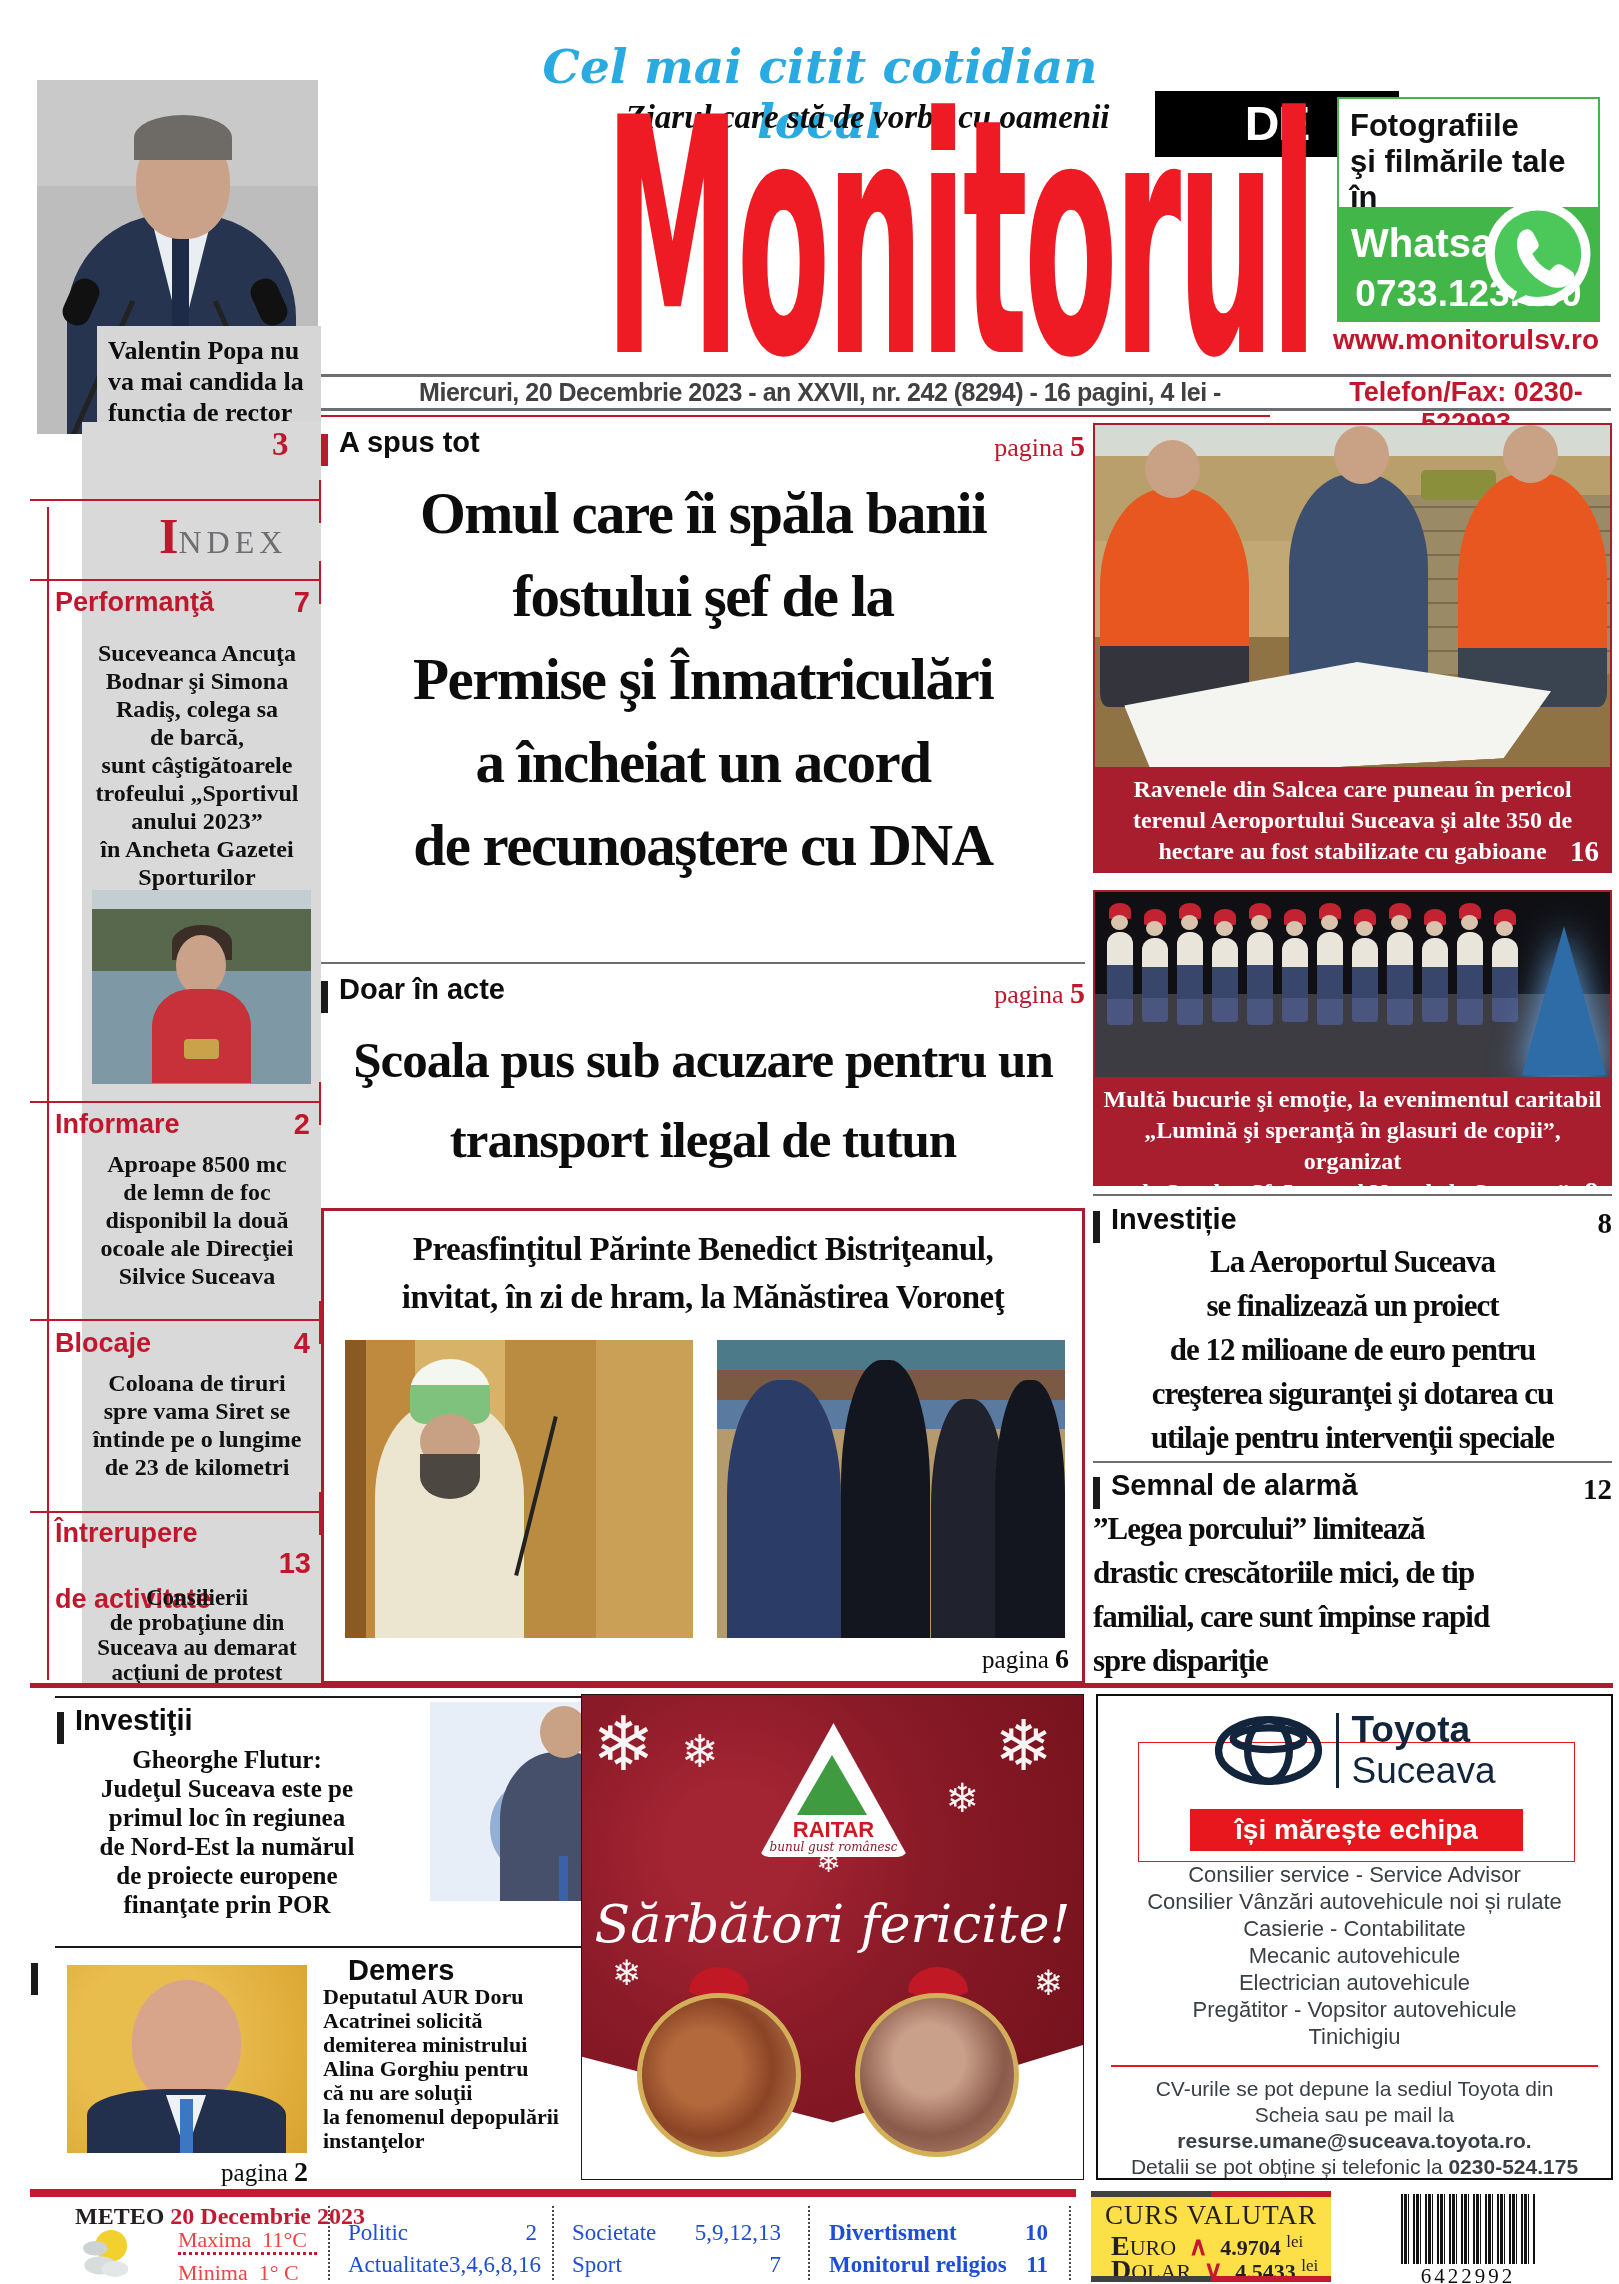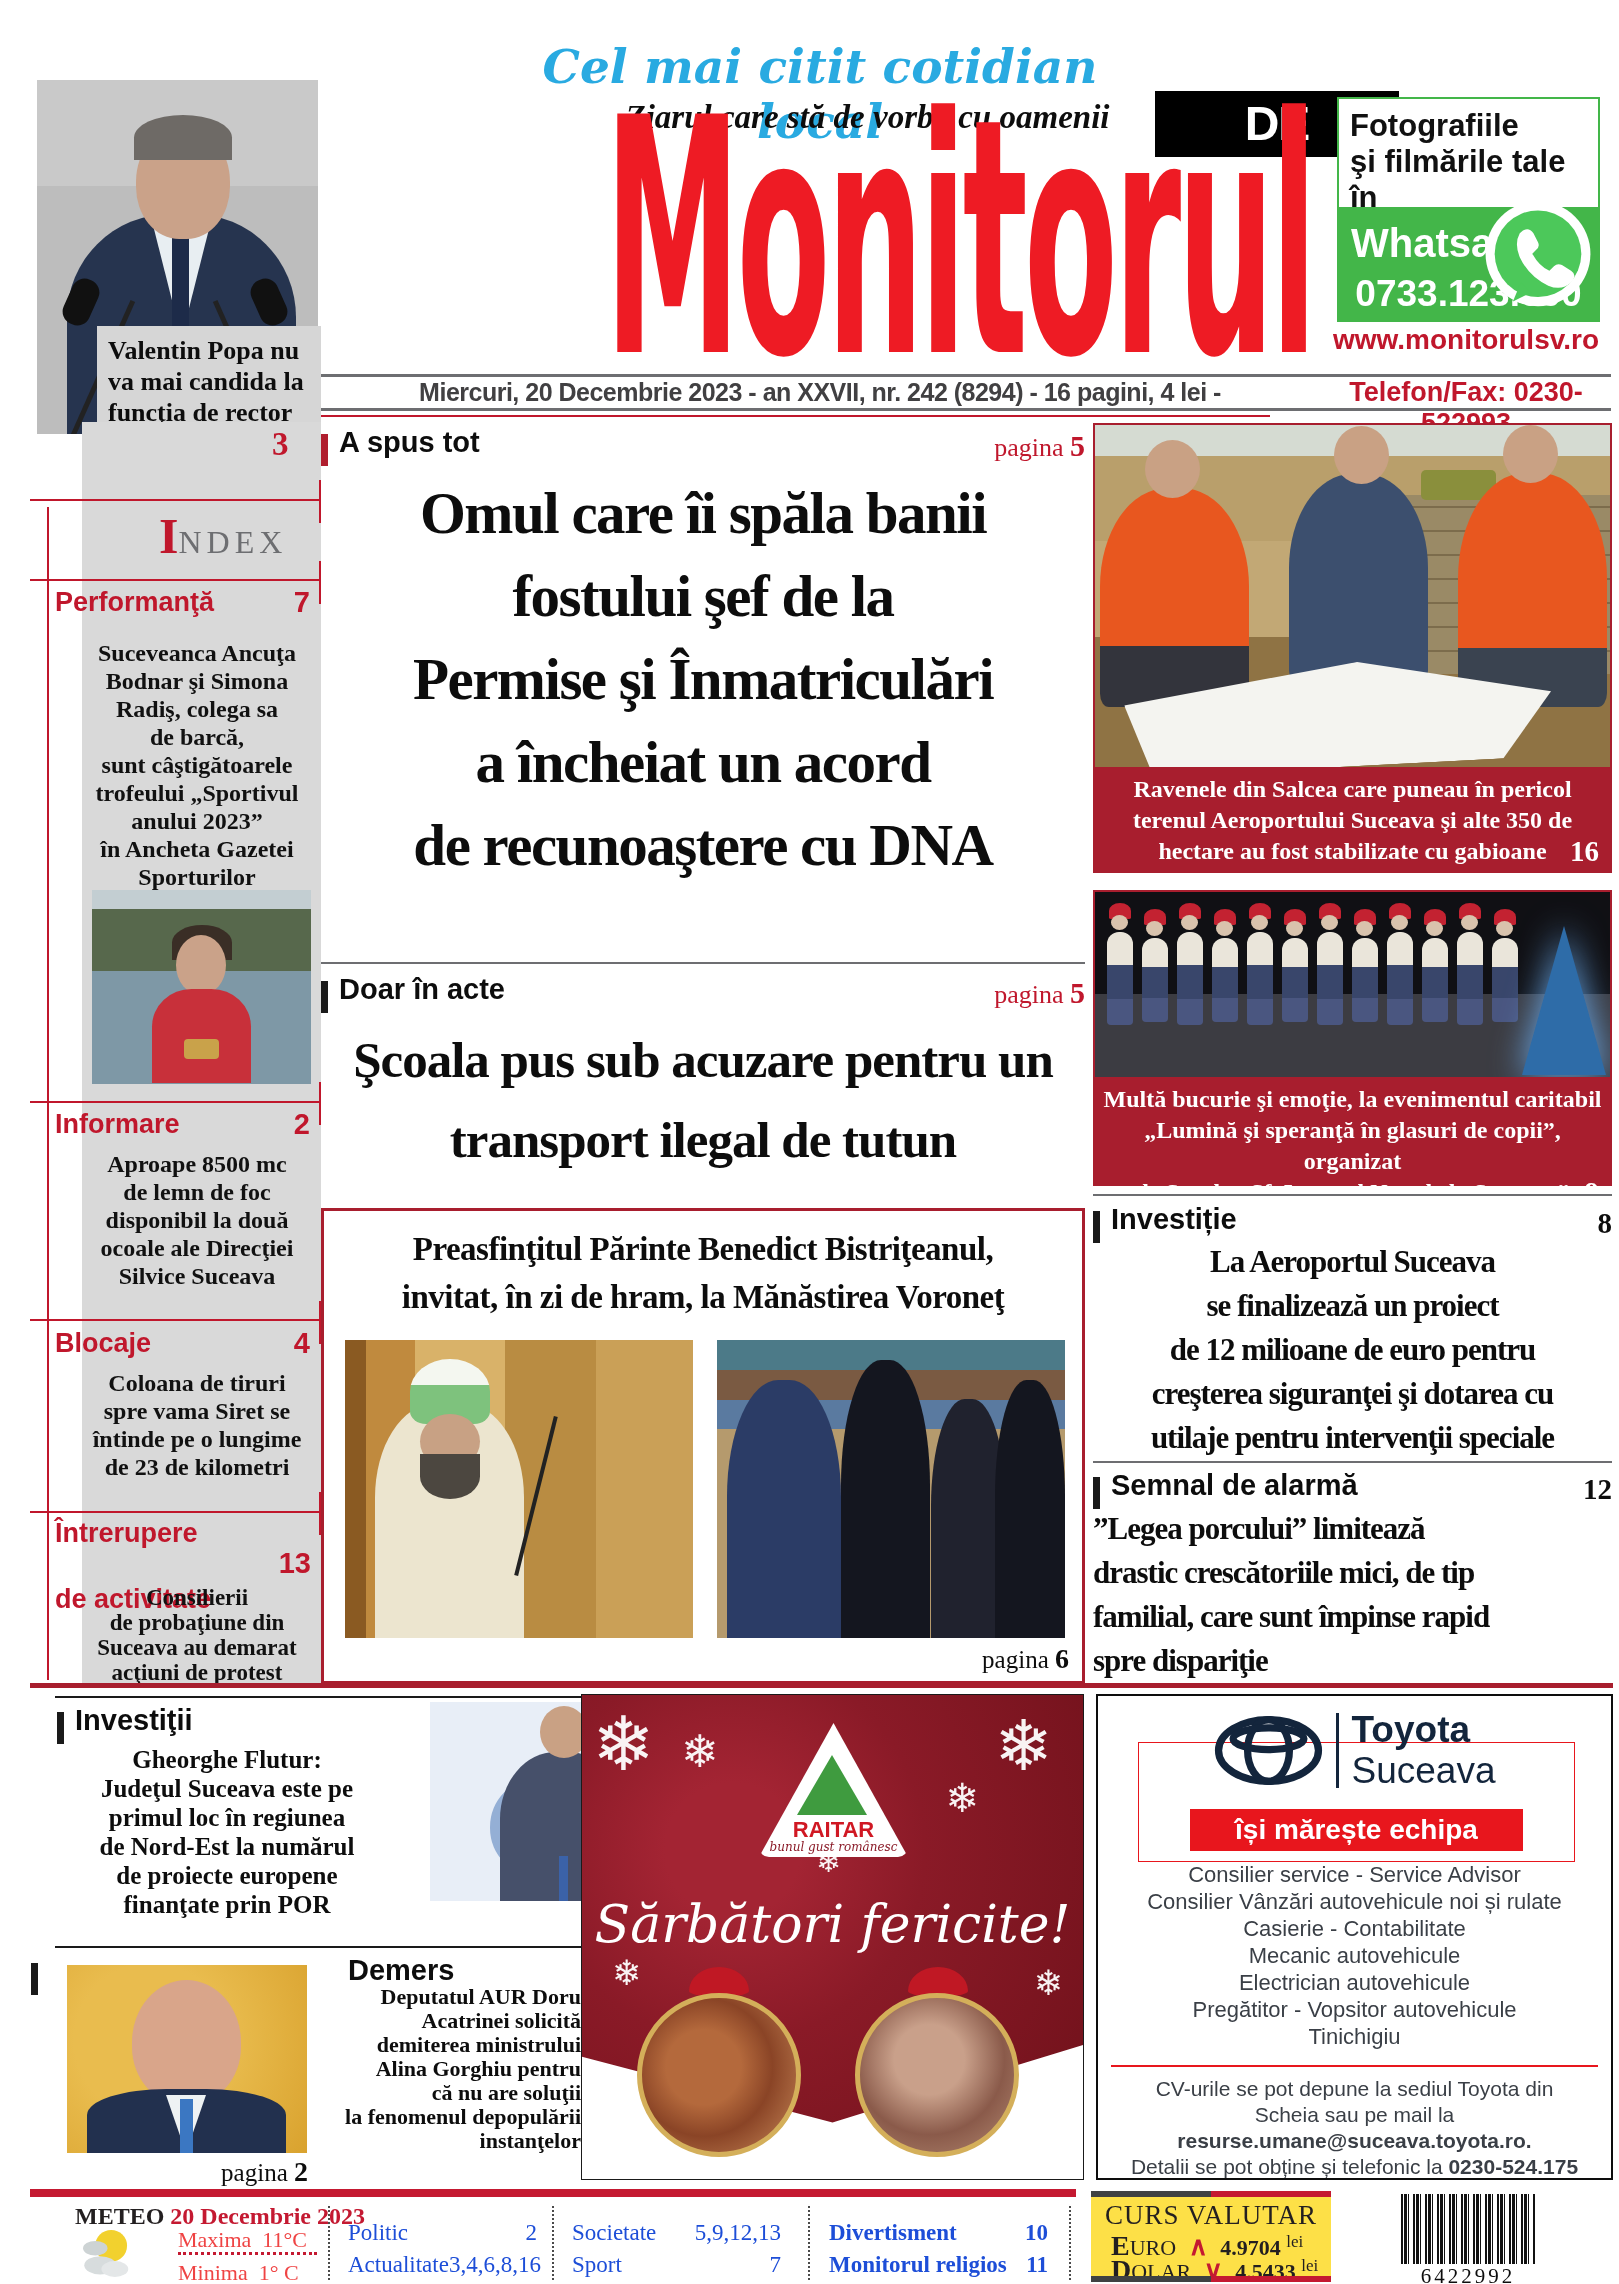--- a/index.html
+++ b/index.html
@@ -160,21 +160,21 @@
   #adr .m1{left:70px;background:#46506a;}
   #adr .m2{right:35px;}
   #adr .h{position:absolute;top:-46px;left:40px;width:48px;height:52px;background:#c9a184;border-radius:50%;}
   #adr .t1{position:absolute;left:59px;top:104px;width:9px;height:45px;background:#3b62a8;}
   #adr .t2{position:absolute;left:59px;top:104px;width:9px;height:45px;background:#b43040;}
   #acatrinei{left:67px;top:1965px;width:240px;height:188px;background:radial-gradient(circle at 35% 40%,#e9bc4e 0 40%,#d9a22e 100%);overflow:hidden;}
   #acatrinei .head{position:absolute;left:65px;top:15px;width:109px;height:124px;background:#d9a58a;border-radius:50% 50% 46% 46%;}
   #acatrinei .suit{position:absolute;left:20px;top:124px;width:199px;height:65px;background:#22304e;border-radius:40% 40% 0 0;}
   #acatrinei .shirt{position:absolute;left:99px;top:130px;width:40px;height:58px;background:#eef2f4;clip-path:polygon(0 0,100% 0,50% 100%);}
   #acatrinei .tie{position:absolute;left:113px;top:134px;width:13px;height:54px;background:#3b77c2;}
-  #demers-txt{left:323px;top:1985px;width:258px;text-align:right;font:bold 22px/24px "Liberation Serif",serif;}
+  #demers-txt{left:323px;top:1985px;width:258px;text-align:left;font:bold 22px/24px "Liberation Serif",serif;}
   .pagrow{font:25px "Liberation Serif",serif;}
   .pagrow .n{font-weight:bold;font-size:28px;}
 
   
   #foot-redbar{left:30px;top:2189px;width:1046px;height:8px;background:#c41931;}
   #meteo-title{left:75px;top:2203px;width:308px;font:bold 24px "Liberation Serif",serif;color:#231f20;}
   #meteo-title .dt{color:#c41931;}
   #wicon{left:75px;top:2225px;width:65px;height:55px;}
   .meteorow{font:22px "Liberation Serif",serif;color:#ef4444;}
   #meteo-dots{left:178px;top:2252px;width:139px;border-top:3.5px dotted #c41931;}

